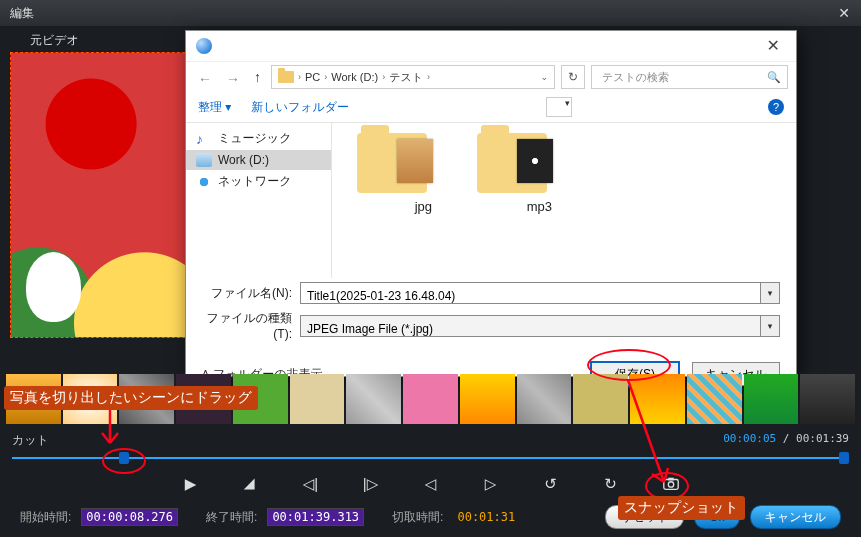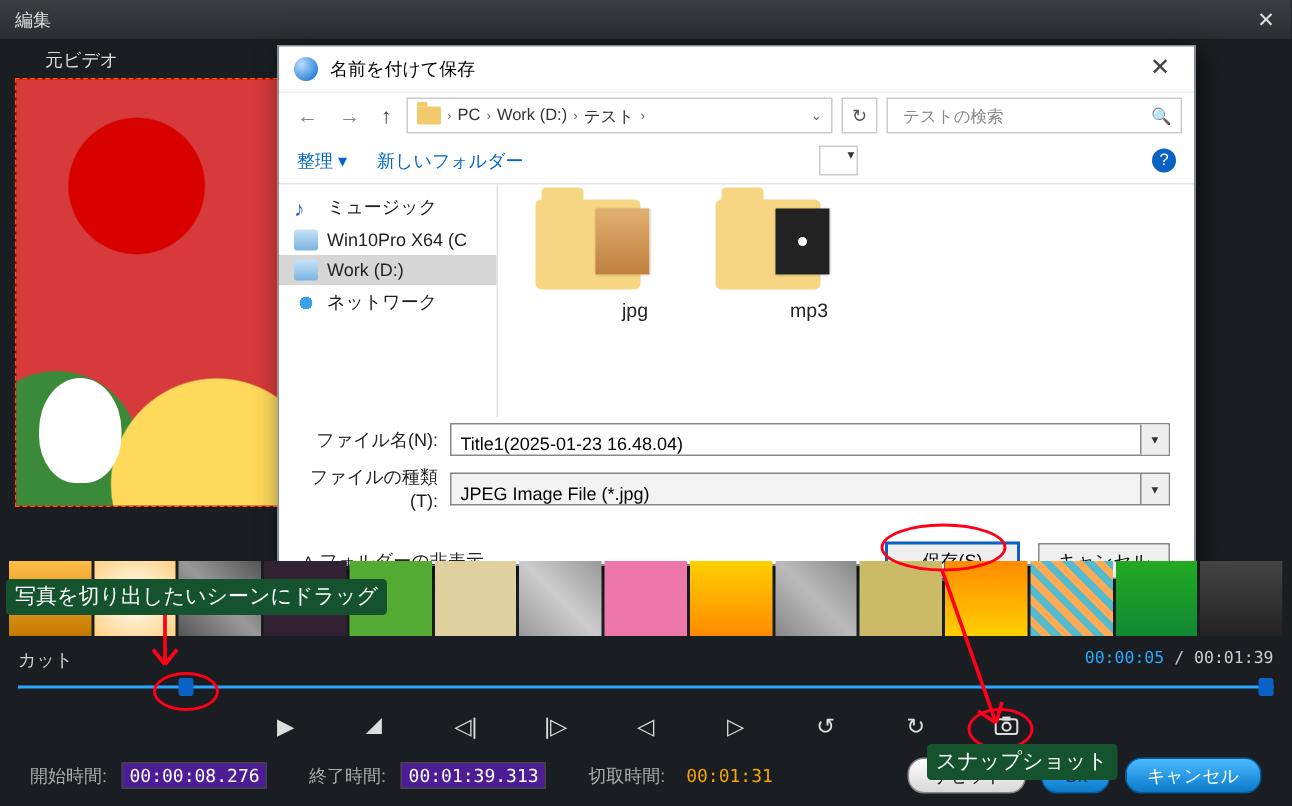--- a/index.html
+++ b/index.html
@@ -72,42 +72,41 @@
 .ctrl-row{position:absolute;left:0;right:0;top:470px;height:28px;display:flex;align-items:center;justify-content:center;gap:42px;color:#ddd}
 .ctrl{width:18px;height:18px;display:flex;align-items:center;justify-content:center;font-size:15px}
 .ctrl svg{width:18px;height:18px;fill:#ddd}
 .bottom-row{position:absolute;left:0;right:0;bottom:6px;height:28px;display:flex;align-items:center;padding:0 20px;gap:10px;font-size:12px}
 .bottom-row .lbl{color:#aaa}
 .bottom-row .val{font-family:monospace;color:#fff;background:#4c1d95;border:1px solid #444;padding:1px 4px;margin-right:18px}
 .bottom-row .val.plain{border:none;background:none;color:#f7a500}
 .pill{height:22px;padding:0 14px;border-radius:11px;background:linear-gradient(#fefefe,#d8d8d8);color:#222;display:flex;align-items:center;border:1px solid #888;font-size:12px}
 .pill.ok{background:linear-gradient(#4abaff,#0a7acc);color:#073a5a;border-color:#0a5a99}
 .pill.cancel{background:linear-gradient(#4abaff,#0a7acc);color:#fff;border-color:#0a5a99}
-.callout{position:absolute;background:#14532d;color:#fff;font-size:14px;padding:3px 6px;border-radius:3px;pointer-events:none;z-index:20;font-weight:400}
+.callout{position:absolute;background:#c2410c;color:#fff;font-size:14px;padding:3px 6px;border-radius:3px;pointer-events:none;z-index:20;font-weight:400}
 .red-arrow{position:absolute;z-index:19;pointer-events:none}
 .red-circle{position:absolute;border:2px solid #ff0018;border-radius:50%;z-index:19;pointer-events:none}
 </style>
 </head>
 <body>
 
 <div class="editor-title">
   <span>編集</span>
   <span class="editor-close">✕</span>
 </div>
 <div class="sub-title">元ビデオ</div>
 
 <div class="video-area">
   <div class="video-bg"></div>
   <div class="cat"></div>
 </div>
 
 <div class="dialog">
   <div class="dlg-title">
     <span class="globe"></span>
-    <span>名前を付けて保存</span>
     <span class="dlg-x">✕</span>
   </div>
   <div class="nav-row">
     <span class="nav-arrow">←</span>
     <span class="nav-arrow">→</span>
     <span class="nav-arrow" style="color:#333">↑</span>
     <div class="crumb">
       <span class="folder-ico"></span>
       <span class="chev">›</span>
       <span>PC</span>
@@ -128,24 +127,20 @@
     <span>整理 ▾</span>
     <span>新しいフォルダー</span>
     <div class="view-sel" style="margin-left:auto"></div>
     <div class="help">?</div>
   </div>
   <div class="body-row">
     <div class="tree">
       <div class="tree-item">
           <span class="ti ti-music">♪</span>
           <span>ミュージック</span>
-        </div>
-      <div class="tree-item">
-          <span class="ti ti-drive"></span>
-          <span>Win10Pro X64 (C</span>
         </div>
       <div class="tree-item sel">
           <span class="ti ti-drive"></span>
           <span>Work (D:)</span>
         </div>
       <div class="tree-item">
           <span class="ti ti-net"></span>
           <span>ネットワーク</span>
         </div>
     </div>

